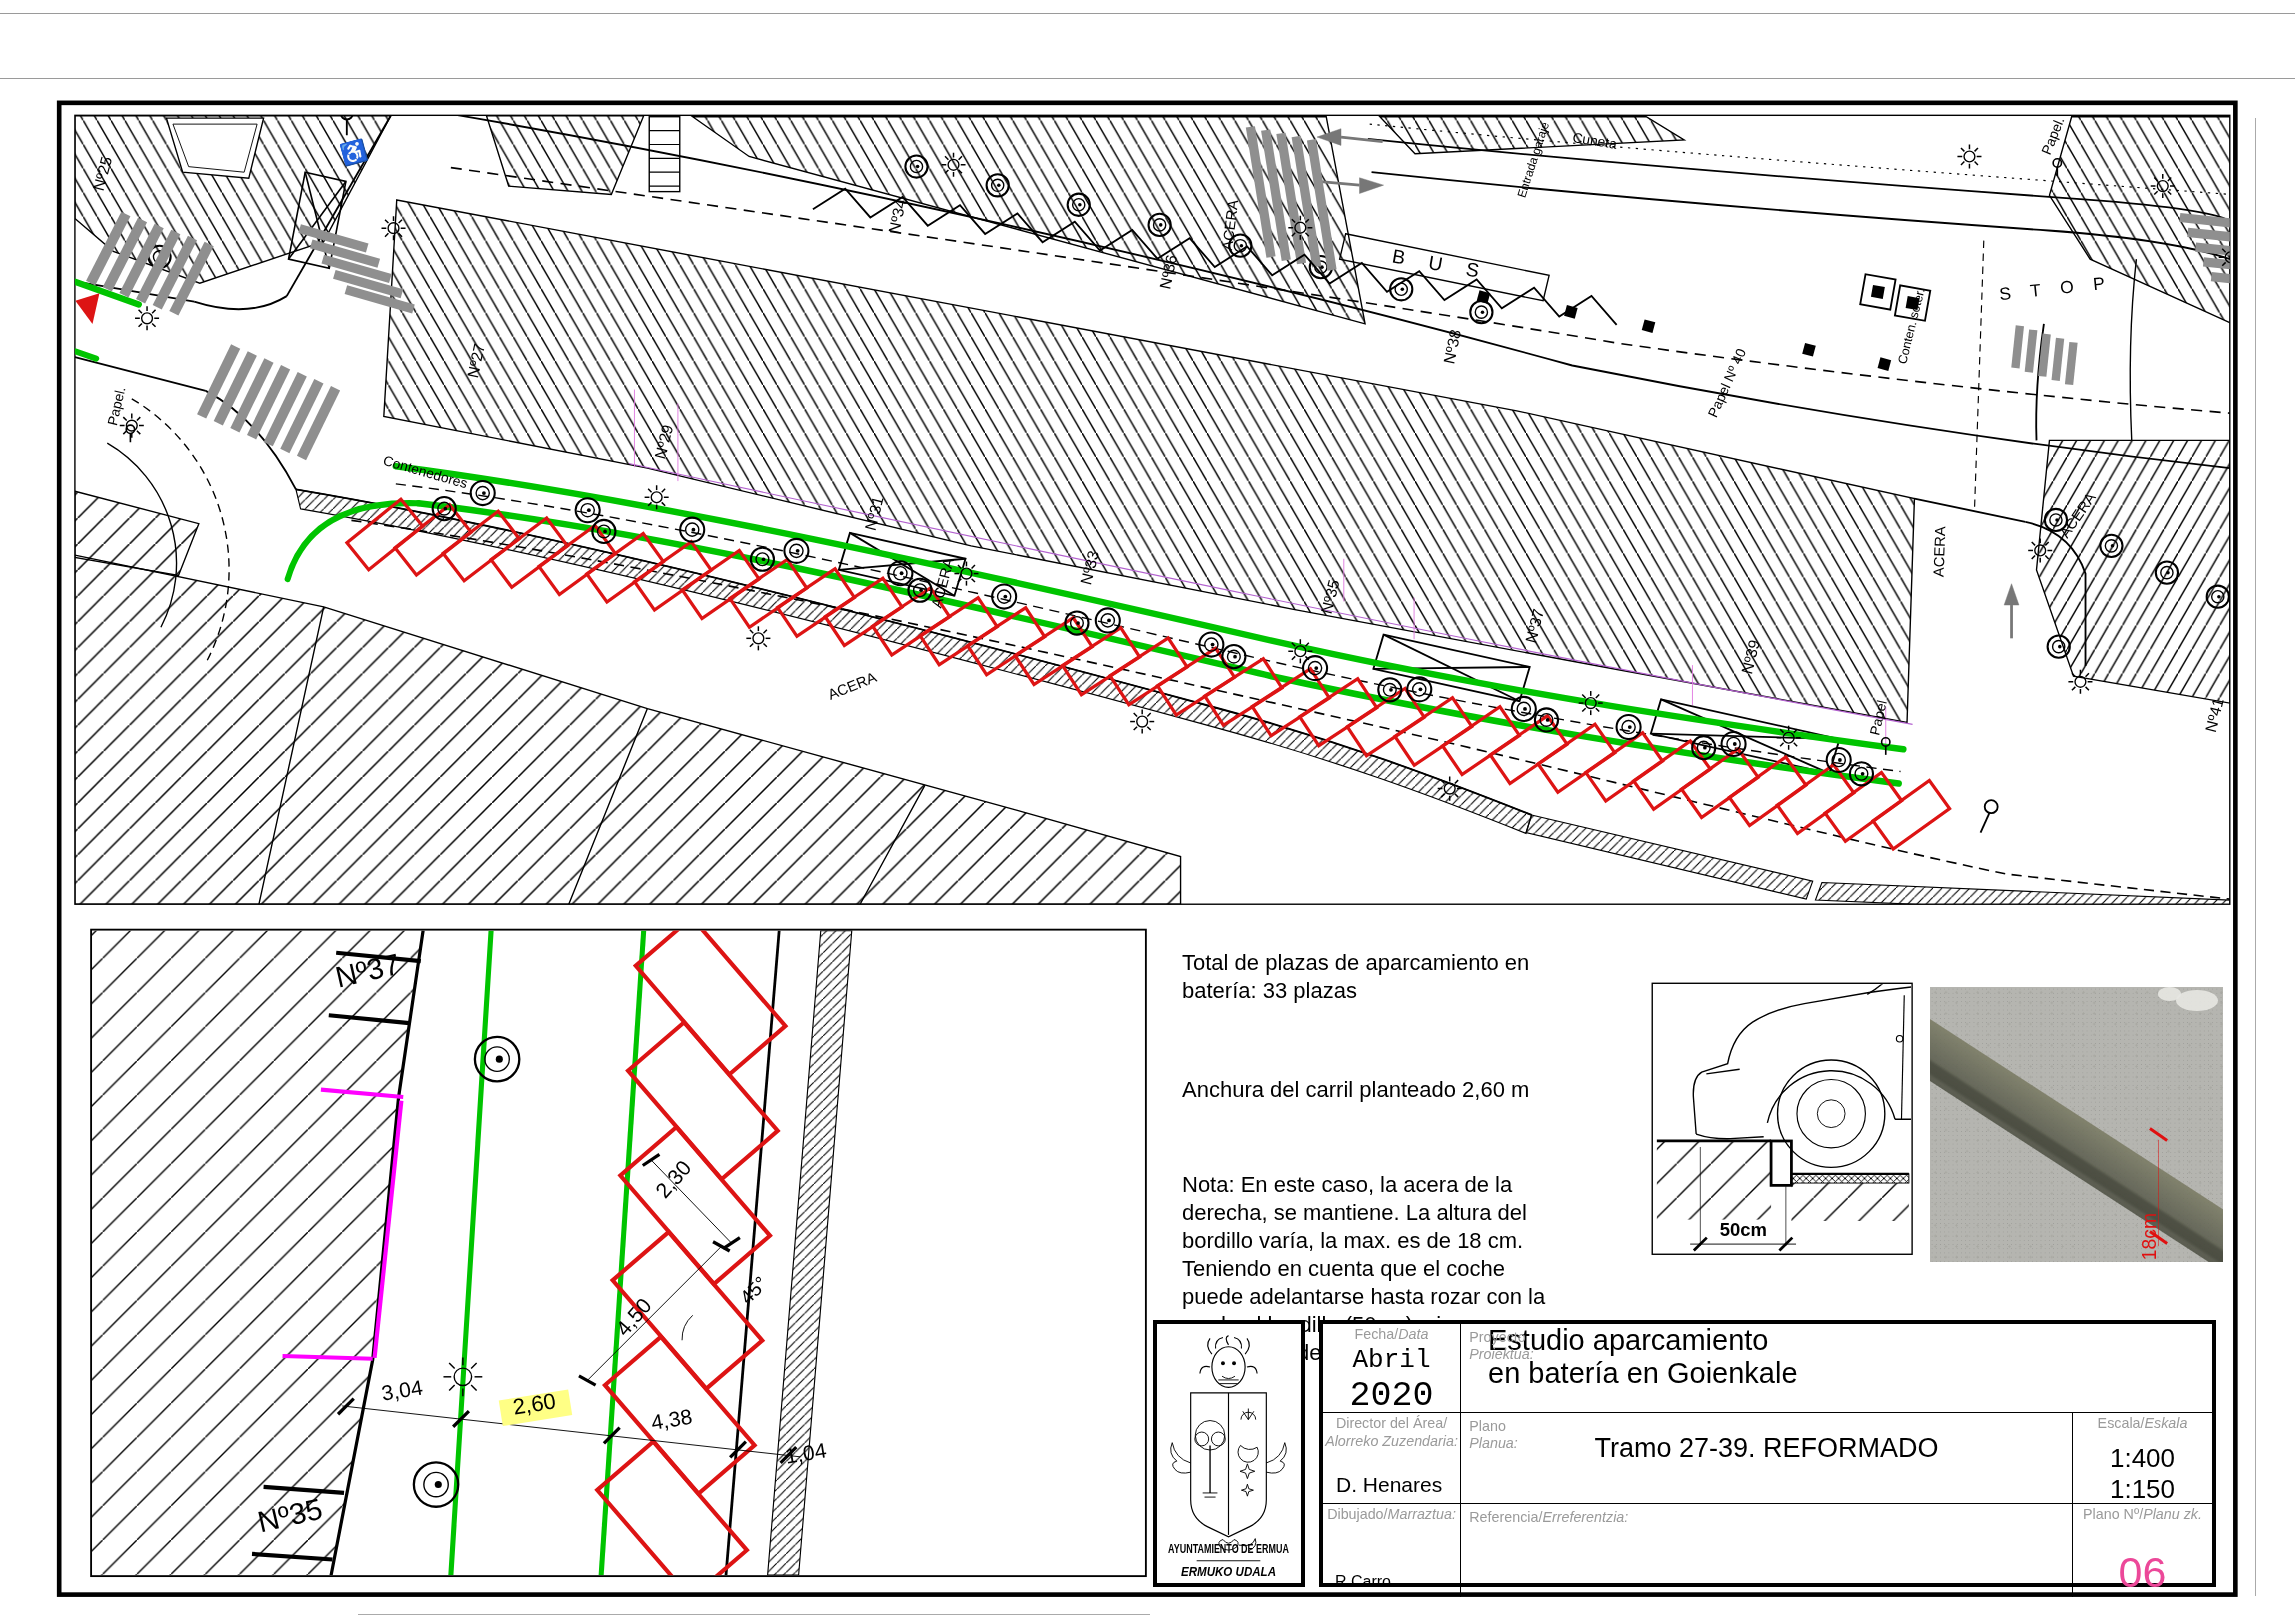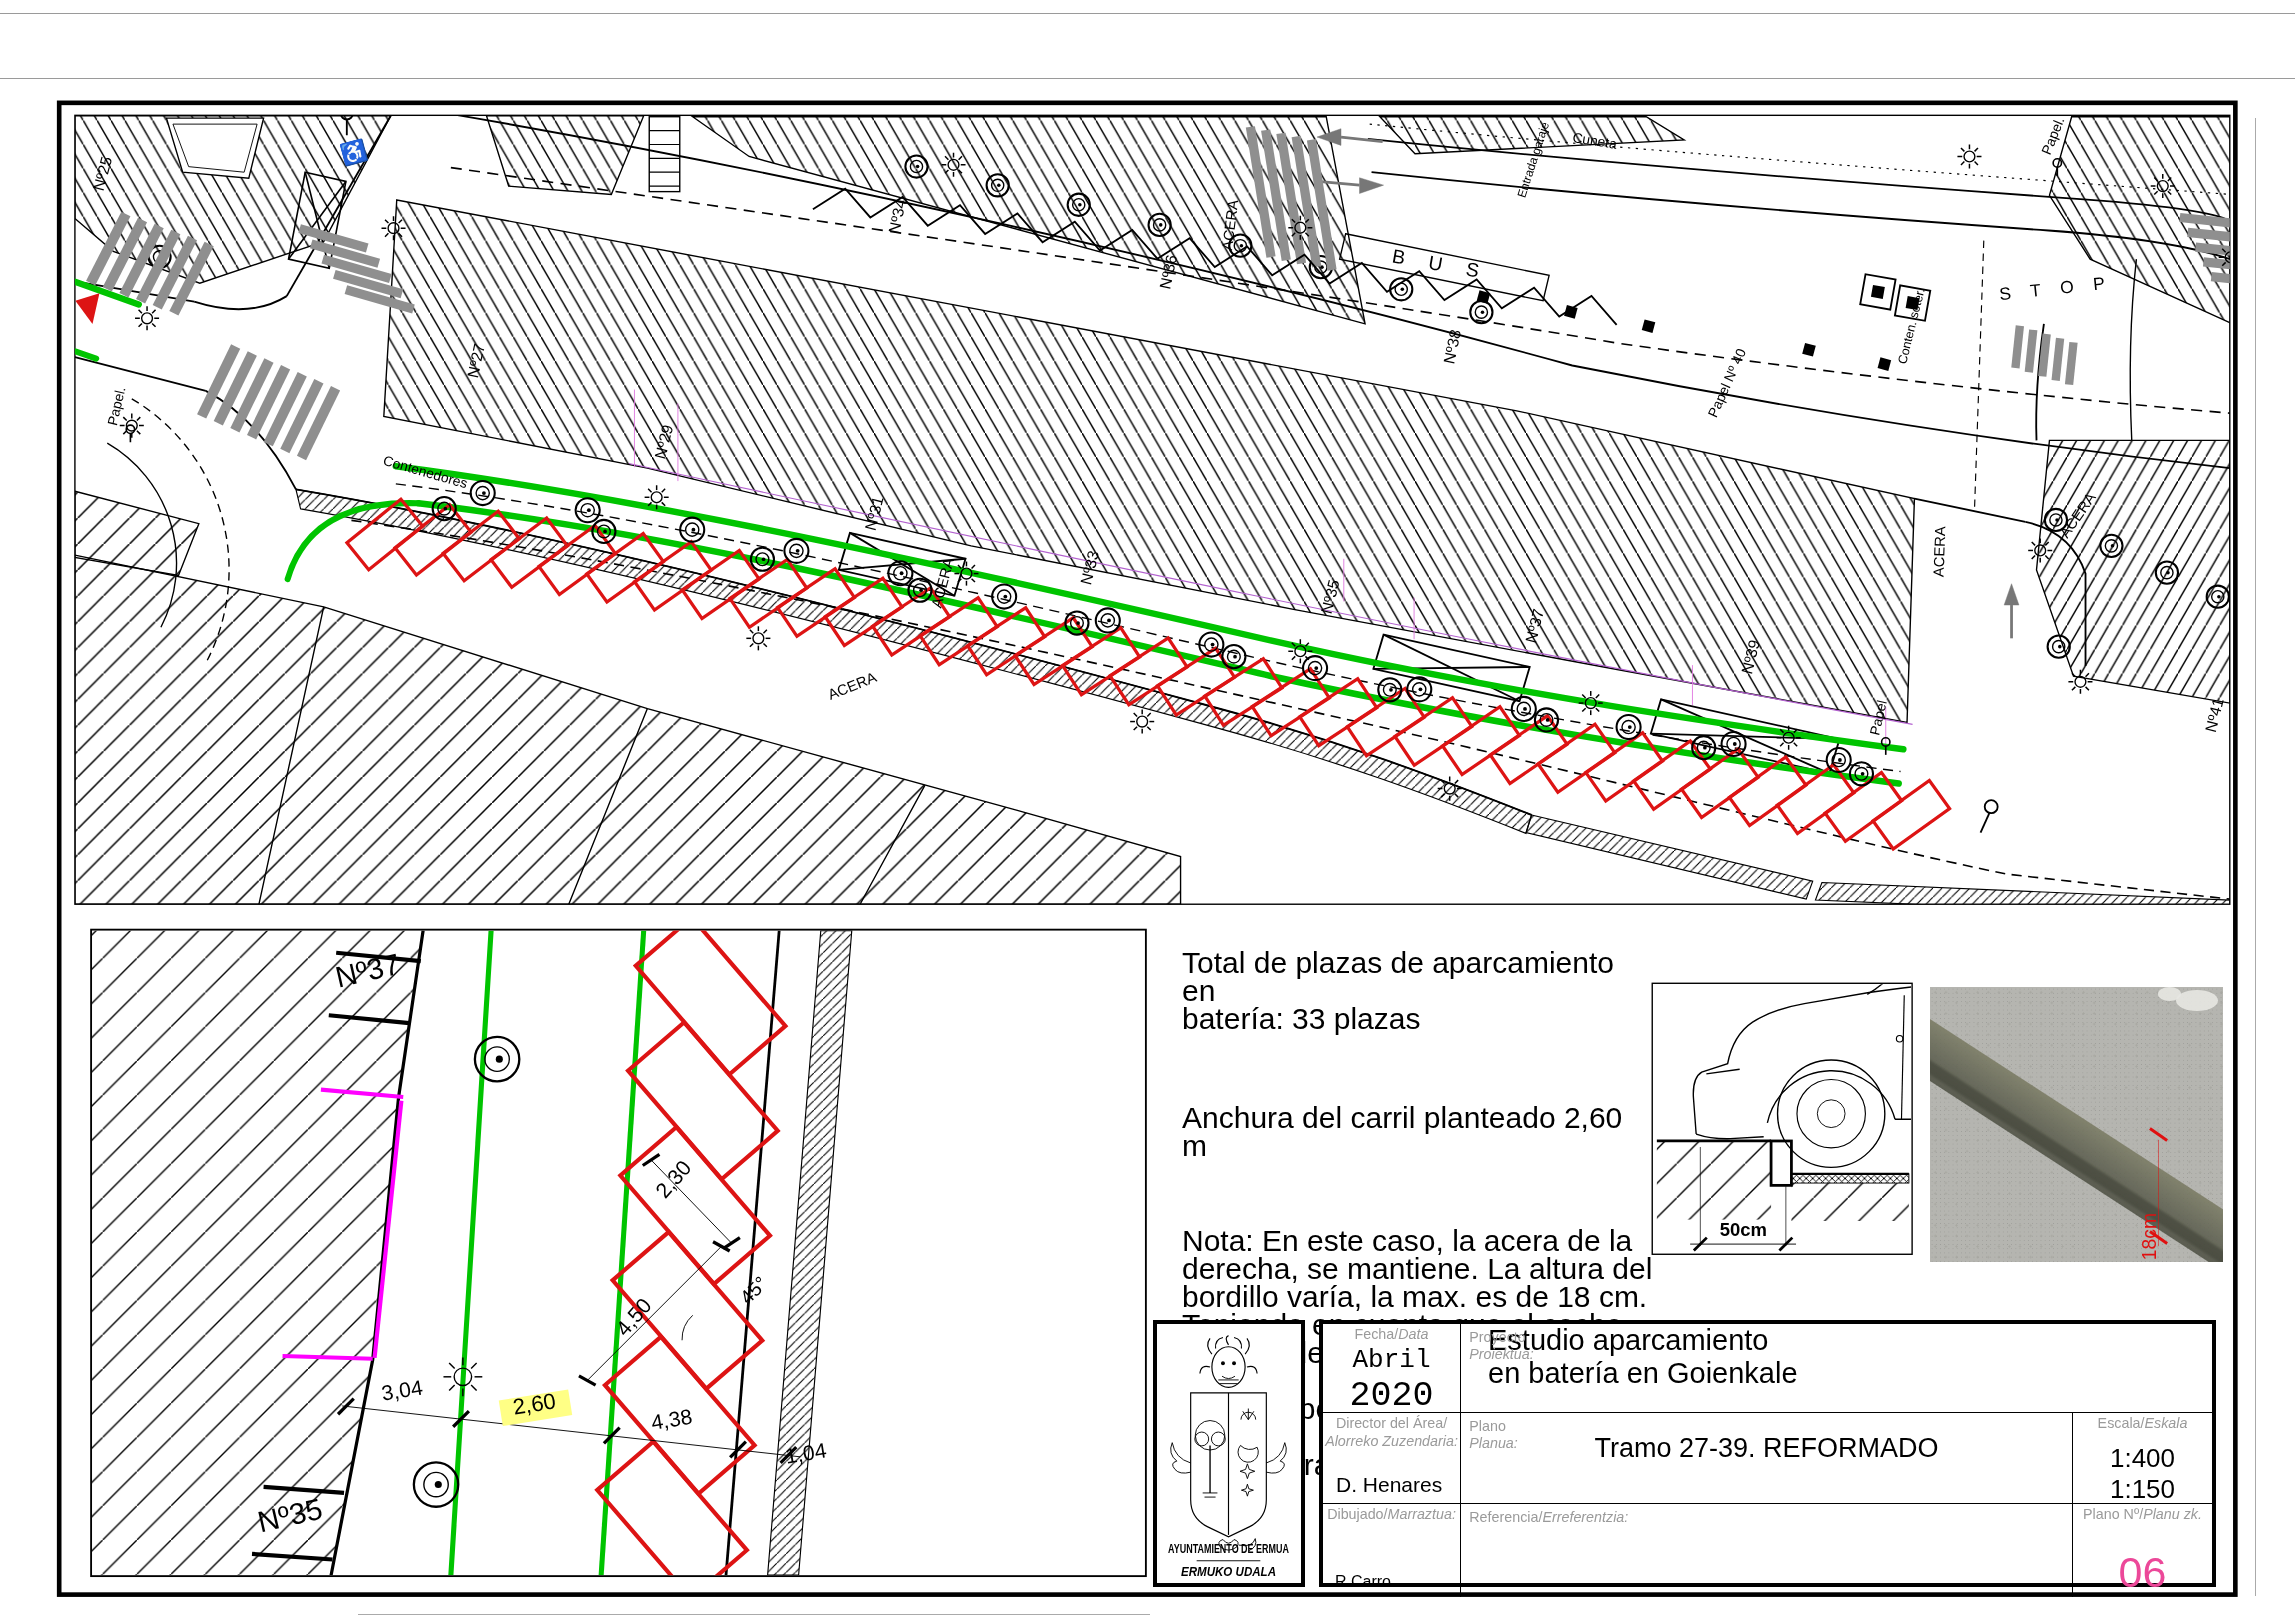--- a/index.html
+++ b/index.html
@@ -2,21 +2,21 @@
 <html style="font-size:7.4px"><head>
 <meta charset="utf-8">
 <style>
   html,body{margin:0;padding:0;background:#e8e8e8;}
   #sheet{position:relative;width:2295px;height:1623px;background:#ffffff;
          font-family:"Liberation Sans",sans-serif;overflow:hidden;}
   #planSvg{position:absolute;left:0;top:0;z-index:1;}
   .overlay{position:absolute;z-index:2;}
   .hr-rule{position:absolute;left:0;width:2295px;height:1.4px;background:#9a9a9a;z-index:0;}
   
-  .notes{left:1182px;top:921px;width:472px;color:#000;font-size:30px;line-height:28px;white-space:pre-line;}
+  .notes{left:1182px;top:921px;width:472px;color:#000;font-size:22px;line-height:28px;white-space:pre-line;}
   .notes p{margin:0;}
   .notes .p1{margin-bottom:43px;}
   .notes .p2{margin-bottom:39px;}
   
   .photo{left:1930px;top:987px;width:293px;height:275px;overflow:hidden;
      background-color:#b5b5b0;
      background-image:
        radial-gradient(#3a3a3a33 0.6px, transparent 0.8px),
        radial-gradient(#ffffff55 0.5px, transparent 0.7px),
        radial-gradient(#55554422 0.9px, transparent 1.2px);

